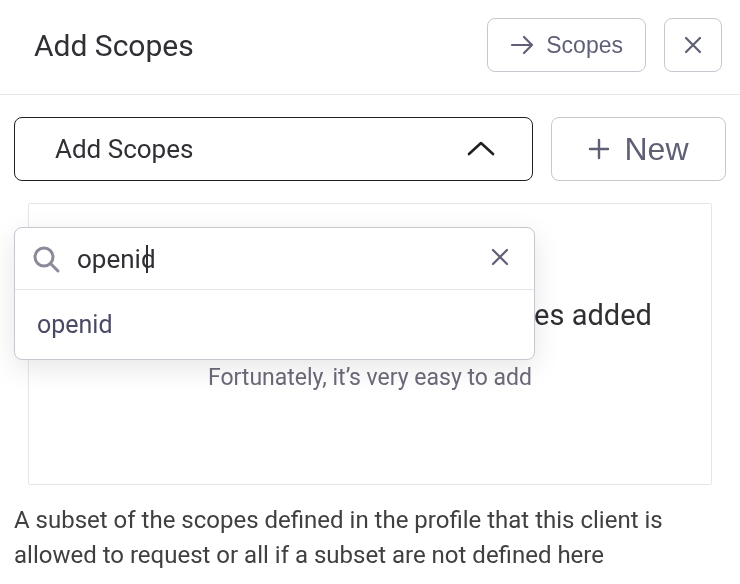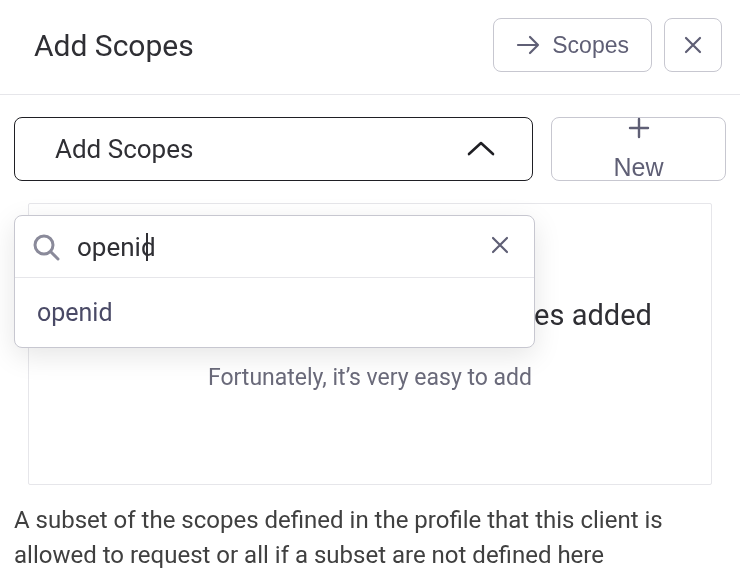--- a/index.html
+++ b/index.html
@@ -17,21 +17,21 @@
       padding: 18px 18px 22px 34px;
       border-bottom: 1px solid #e6e6ea;
     }
     .header-title {
       font-size: 30px;
       font-weight: 400;
       color: #2f2f34;
     }
     .header-actions {
       display: flex;
-      gap: 12px;
+      gap: 18px;
     }
     .btn {
       border: 1.5px solid #c7c7d0;
       background: #fff;
       border-radius: 8px;
       height: 54px;
       display: inline-flex;
       align-items: center;
       justify-content: center;
       gap: 10px;
@@ -65,32 +65,31 @@
       padding: 0 36px 0 40px;
       font-size: 26px;
       color: #2f2f34;
       background: #fff;
       cursor: pointer;
       position: relative;
     }
     .new-btn {
       width: 175px;
       height: 64px;
-      font-size: 25px;
+      font-size: 32px;
       color: #5f5f75;
       gap: 14px;
-      flex-direction: column;
     }
     .dropdown-panel-wrapper {
       position: relative;
       padding: 0 14px;
     }
     .dropdown-panel {
       position: absolute;
-      top: 12px;
+      top: 24px;
       left: 14px;
       width: 521px;
       border: 1.5px solid #c7c7d0;
       border-radius: 8px;
       background: #fff;
       z-index: 10;
       box-shadow: 0 8px 28px rgba(0,0,0,0.10);
       overflow: hidden;
     }
     .search-row {

